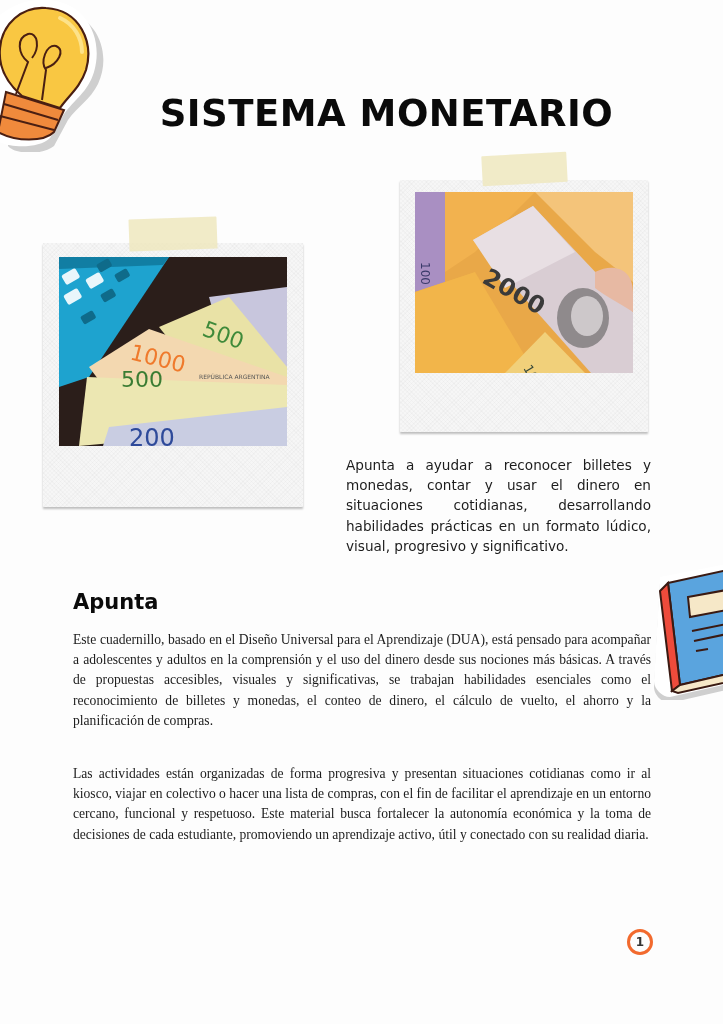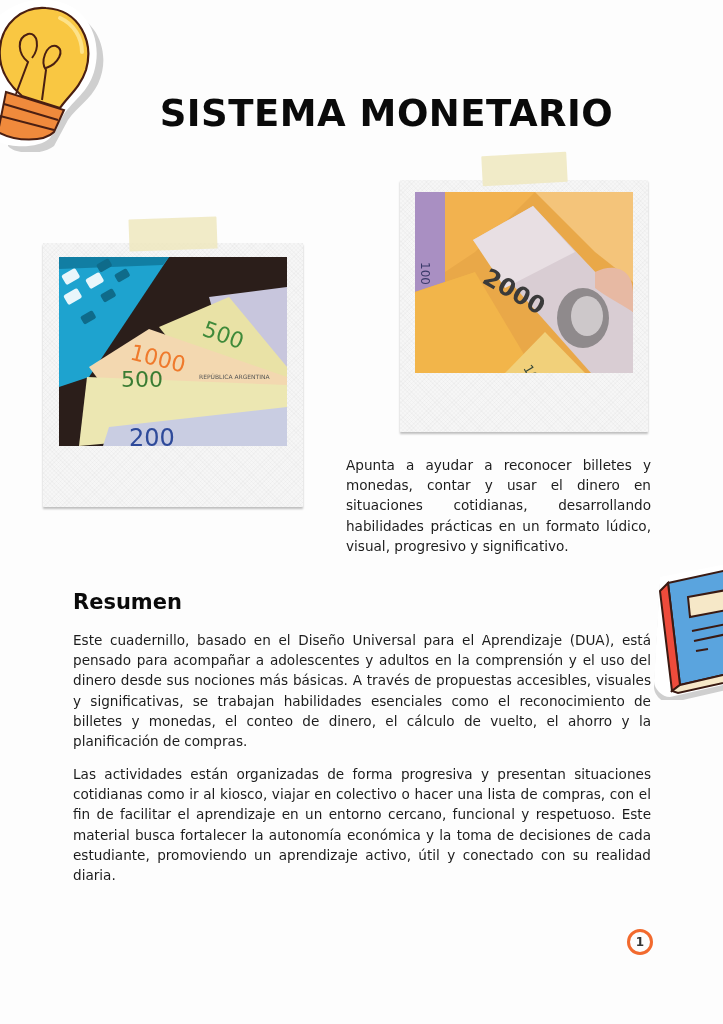--- a/index.html
+++ b/index.html
@@ -55,21 +55,21 @@
     font-size: 13.6px; line-height: 20.2px; text-align: justify;
     color: #1c1c1c;
   }
 
   
   .section-title {
     left: 73px; top: 590px; font-weight: bold; font-size: 21px; color: #0b0b0b;
   }
   .para {
     left: 73px; width: 578px;
-    font-size: 13.6px; line-height: 20.2px; text-align: justify; color: #1c1c1c;
+    font-size: 13.6px; line-height: 20.2px; text-align: justify; color: #1c1c1c; font-family: Liberation Serif, serif;
   }
   .para-1 { top: 630px; }
   .para-2 { top: 764px; }
 
   
   .page-num {
     left: 627px; top: 929px; width: 26px; height: 26px;
     border: 3px solid #f26a2e; border-radius: 50%;
     box-sizing: border-box;
     display: flex; align-items: center; justify-content: center;
@@ -167,19 +167,19 @@
     <path d="M10 14 L80 0 L80 120 L20 134 C12 134 4 126 4 118 Z" fill="#cfcfcf" transform="translate(-2,4)"></path>
     <path d="M8 12 L80 -2 L80 118 L18 132 C10 132 2 124 2 116 Z" fill="#ffffff"></path>
     <path d="M16 18 L80 4 L80 108 L28 120 Z" fill="#5aa4de" stroke="#3a1a12" stroke-width="2"></path>
     <path d="M8 26 L16 18 L28 120 L20 126 Z" fill="#ee4b3b" stroke="#3a1a12" stroke-width="2"></path>
     <path d="M20 126 L28 120 L80 108 L80 116 L26 128 Z" fill="#f6e8c8" stroke="#3a1a12" stroke-width="2"></path>
     <path d="M36 32 L80 24 L80 44 L38 52 Z" fill="#f6e8c8" stroke="#3a1a12" stroke-width="2"></path>
     <path d="M40 66 L80 58 M42 76 L80 68 M44 86 L56 84" stroke="#3a1a12" stroke-width="2"></path>
   </svg>
 </div>
 
-<div class="abs section-title">Resumen</div>
+<div class="abs section-title">Apunta</div>
 <div class="abs para para-1">Este cuadernillo, basado en el Diseño Universal para el Aprendizaje (DUA), está pensado para acompañar a adolescentes y adultos en la comprensión y el uso del dinero desde sus nociones más básicas. A través de propuestas accesibles, visuales y significativas, se trabajan habilidades esenciales como el reconocimiento de billetes y monedas, el conteo de dinero, el cálculo de vuelto, el ahorro y la planificación de compras.</div>
 <div class="abs para para-2">Las actividades están organizadas de forma progresiva y presentan situaciones cotidianas como ir al kiosco, viajar en colectivo o hacer una lista de compras, con el fin de facilitar el aprendizaje en un entorno cercano, funcional y respetuoso. Este material busca fortalecer la autonomía económica y la toma de decisiones de cada estudiante, promoviendo un aprendizaje activo, útil y conectado con su realidad diaria.</div>
 
 <div class="abs page-num">
   <span>1</span>
 </div>
 
 </body></html>

